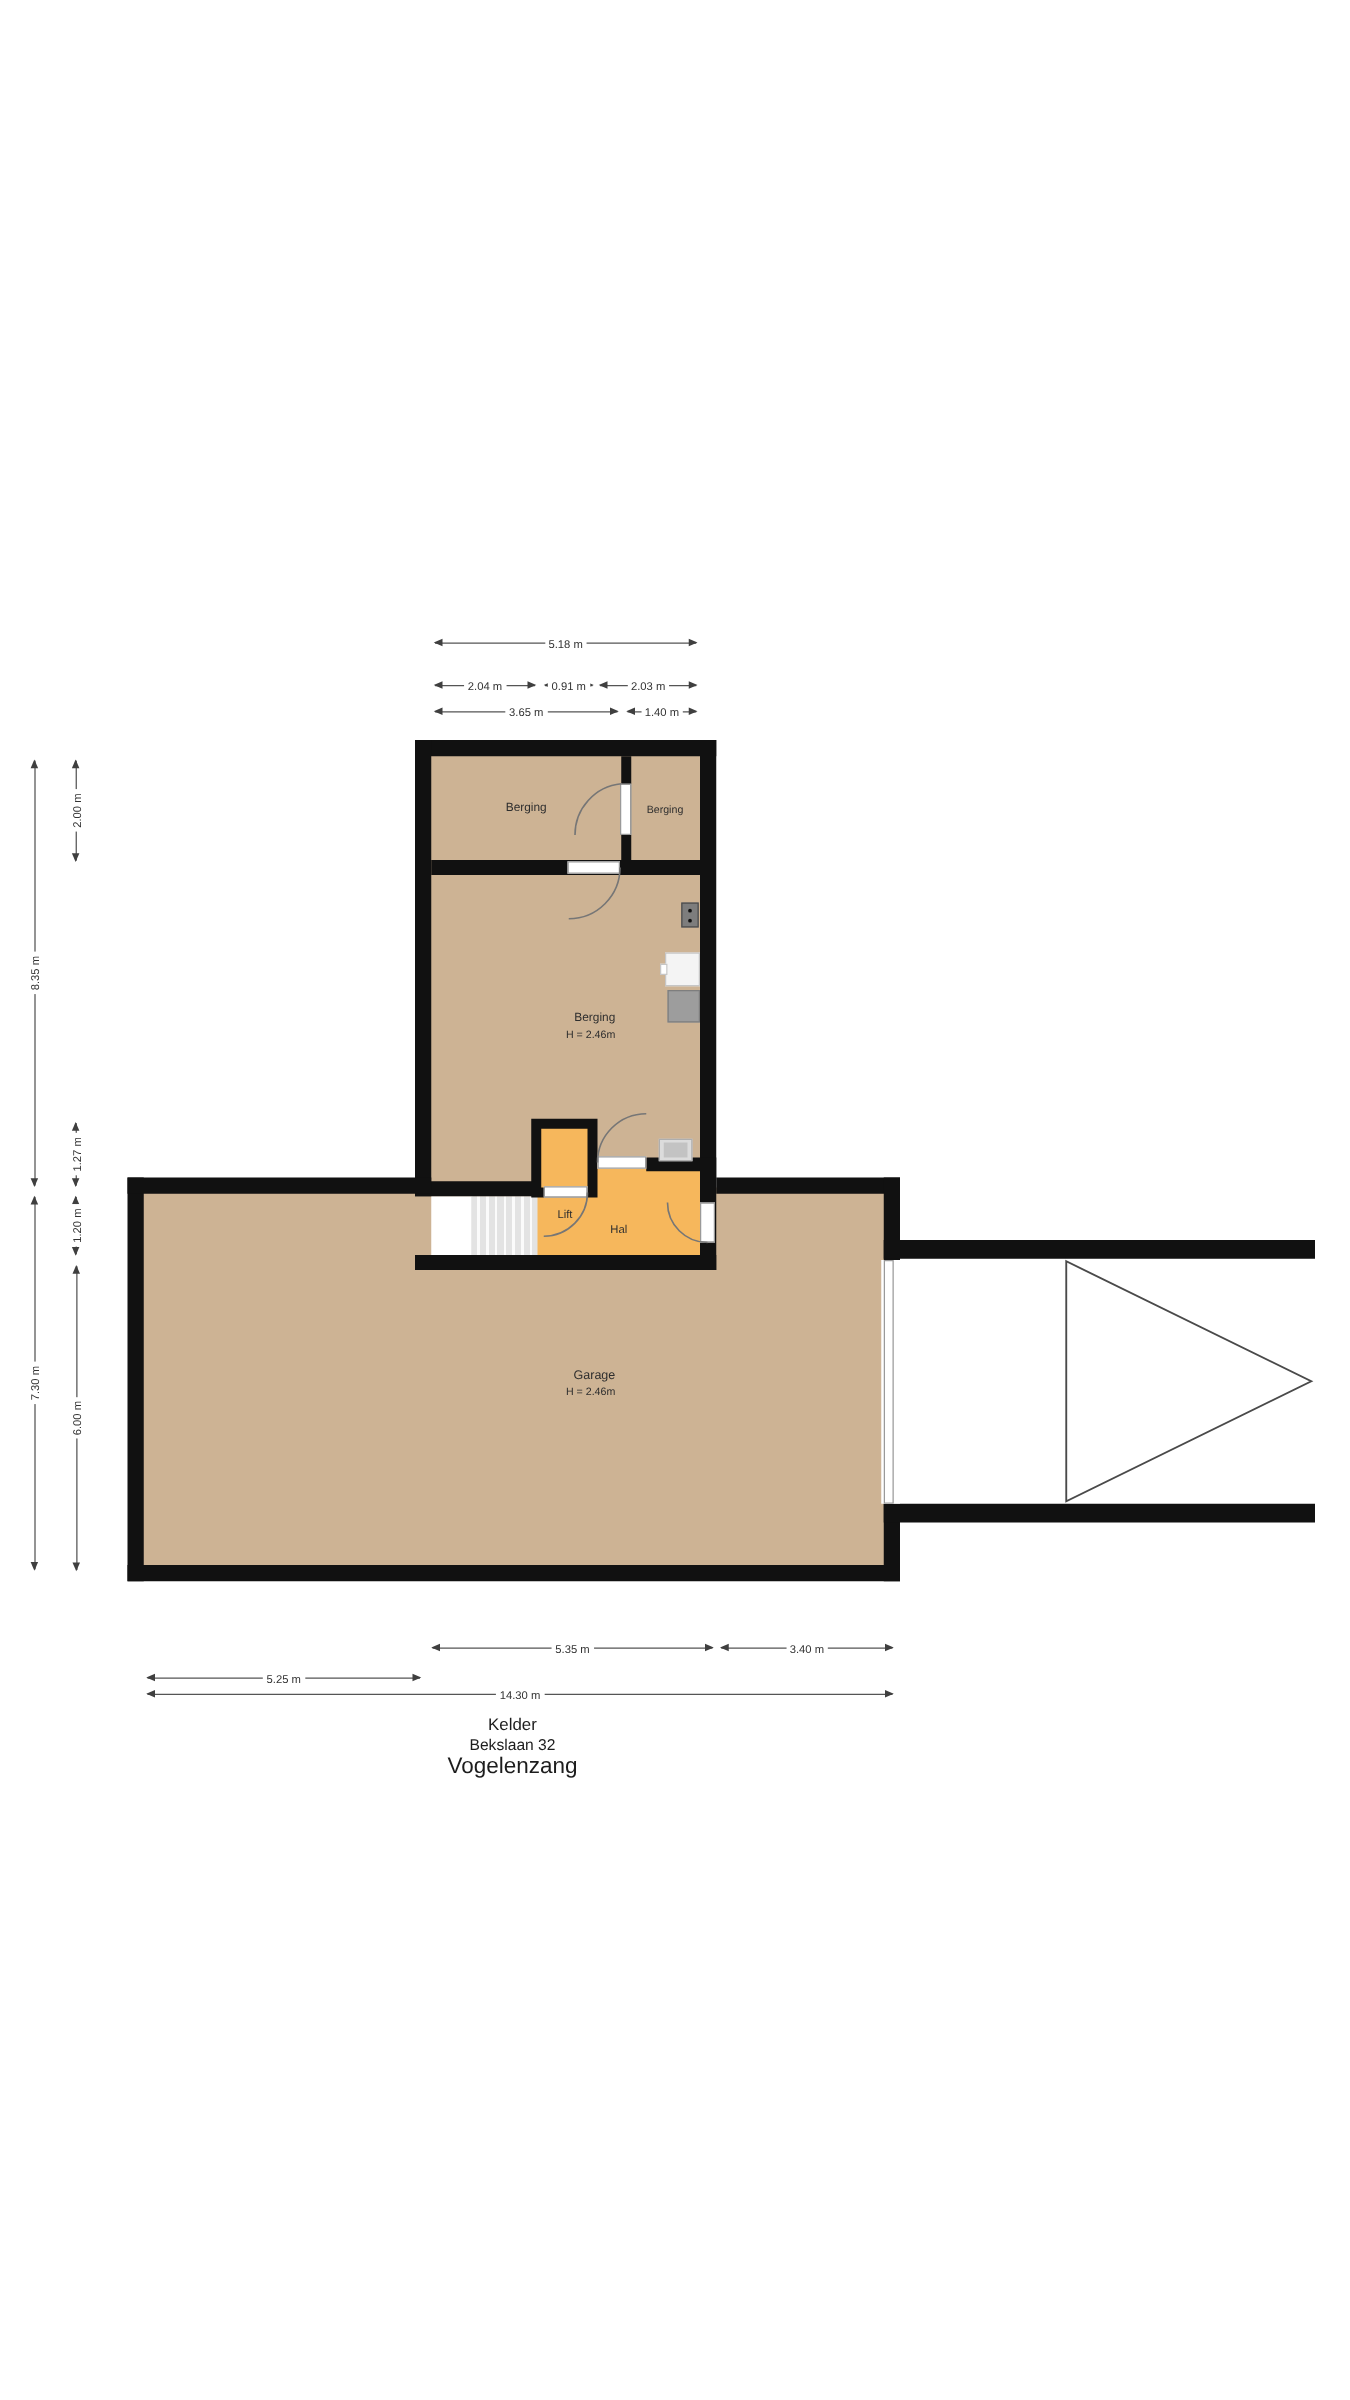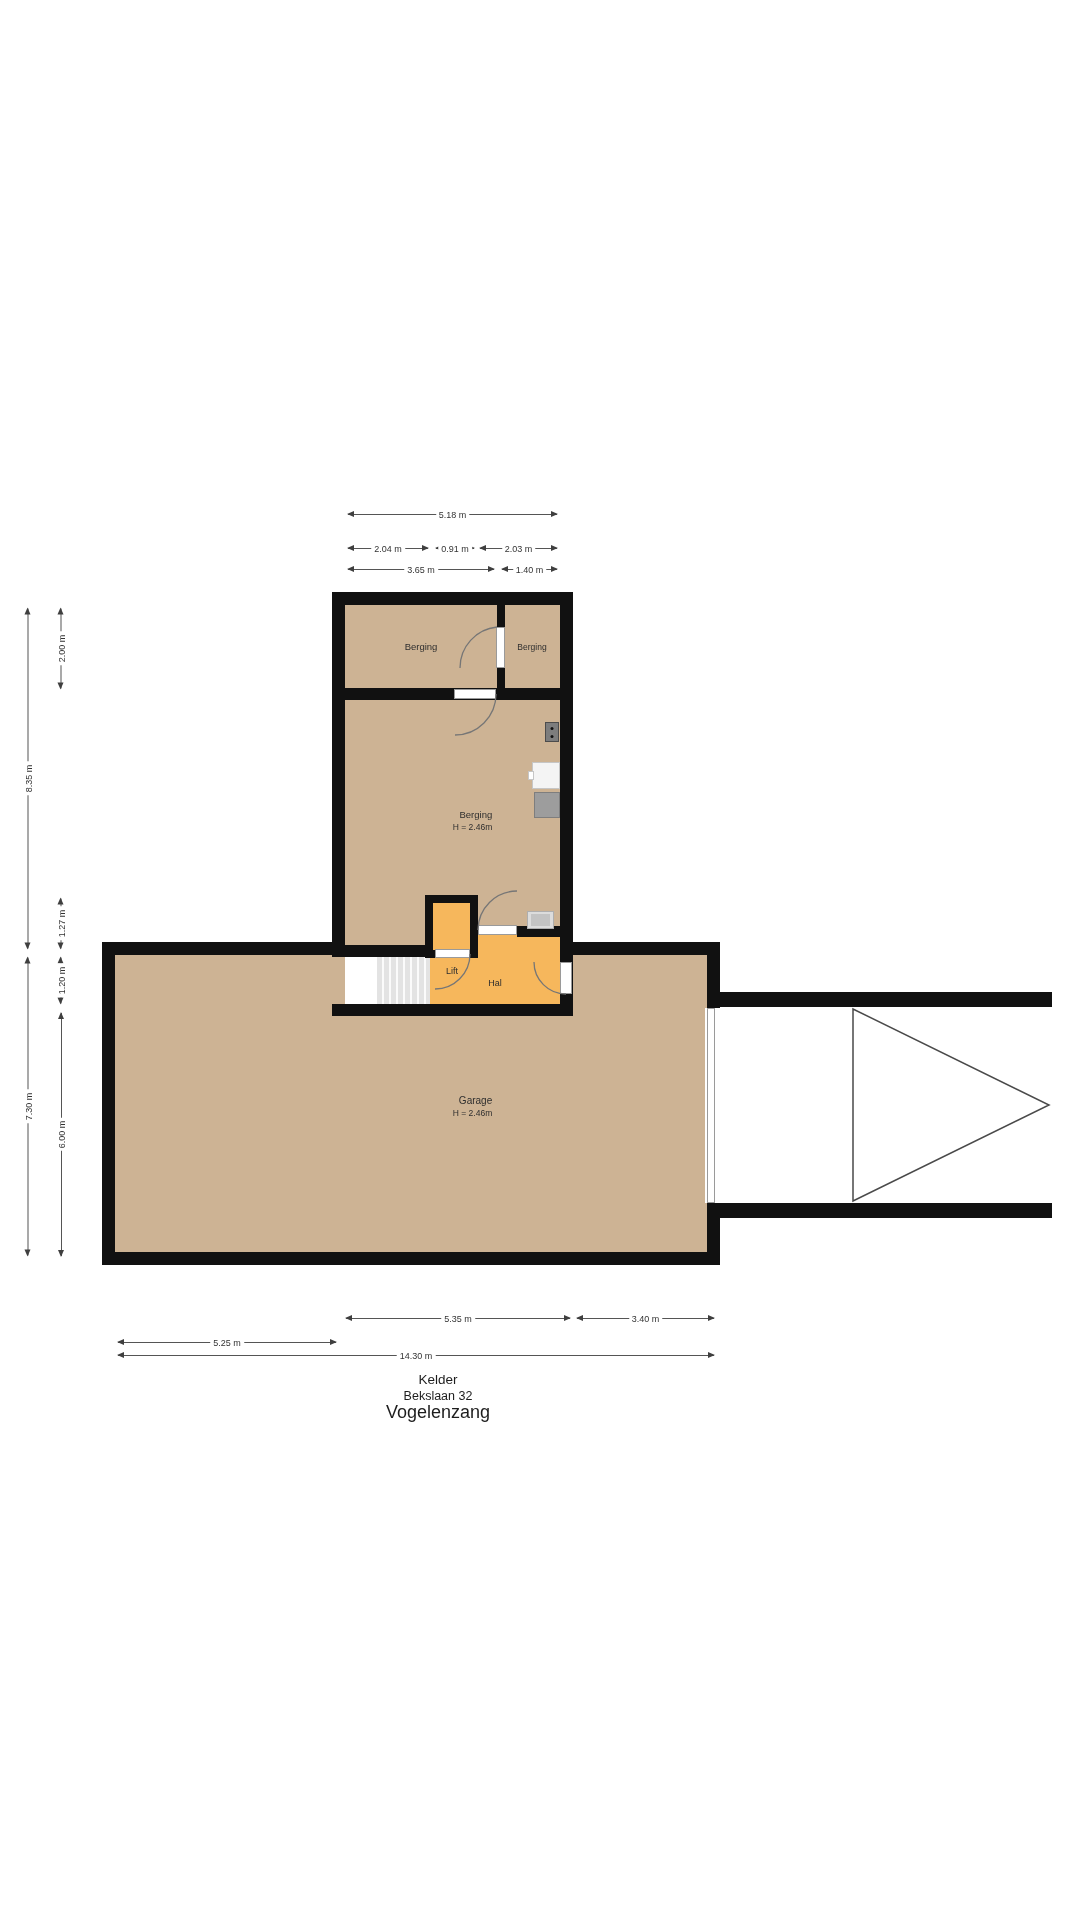--- a/index.html
+++ b/index.html
@@ -21,21 +21,21 @@
   .white-tab{background:#fff;border:1px solid #c6c6c6;box-sizing:border-box;}
   .gray-unit{background:#9d9d9d;border:1px solid #7e7e7e;box-sizing:border-box;}
   .mat{background:#dcdcdc;border:1px solid #aeaeae;box-sizing:border-box;}
   .mat-inner{position:absolute;left:3px;top:2px;right:3px;bottom:2px;background:#c3c3c3;}
   .garage-door{background:#fff;border:1px solid #9a9a9a;box-sizing:border-box;}
   
   .rlabel{position:absolute;transform:translate(-50%,-50%);font-size:9.5px;color:#2e2e2e;
           text-align:right;white-space:nowrap;line-height:12px;}
   .rlabel .h{display:block;font-size:8.5px;margin-left:41px;}
   .title{position:absolute;transform:translateX(-50%);text-align:center;color:#1d1d1d;
-         font-size:13.5px;line-height:16px;white-space:nowrap;margin-left:28px;}
+         font-size:13.5px;line-height:16px;white-space:nowrap;}
   
   .dim{position:absolute;height:0;border-top:1px solid #555;}
   .dim.v{transform:rotate(-90deg);}
   .ah{position:absolute;top:-4px;width:0;height:0;border-top:3.5px solid transparent;border-bottom:3.5px solid transparent;}
   .ah.l{left:-1px;border-right:7px solid #3f3f3f;}
   .ah.r{right:-1px;border-left:7px solid #3f3f3f;}
   .dl{position:absolute;left:50%;top:0;transform:translate(-50%,-50%);background:#fff;
       padding:0 3px;font-size:9px;color:#333;white-space:nowrap;}
   svg.overlay{position:absolute;left:0;top:0;pointer-events:none;}
 </style>

